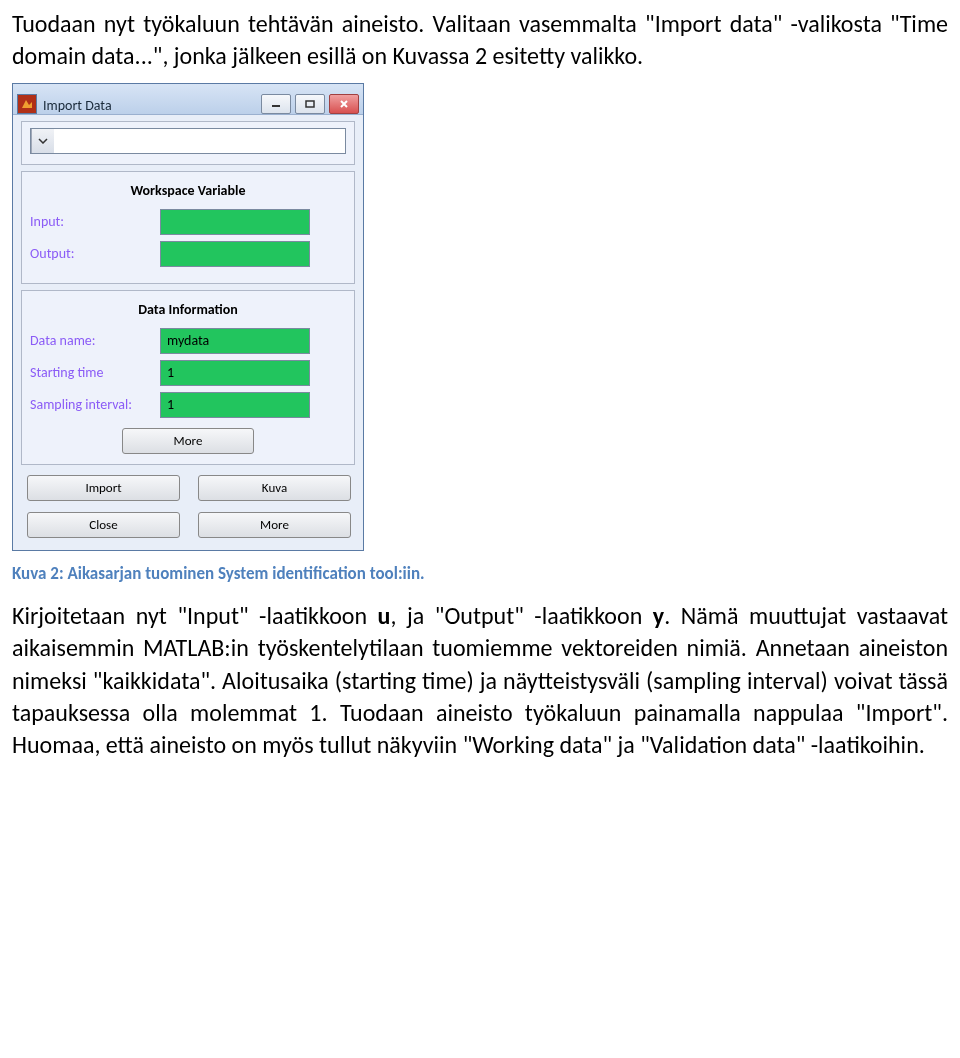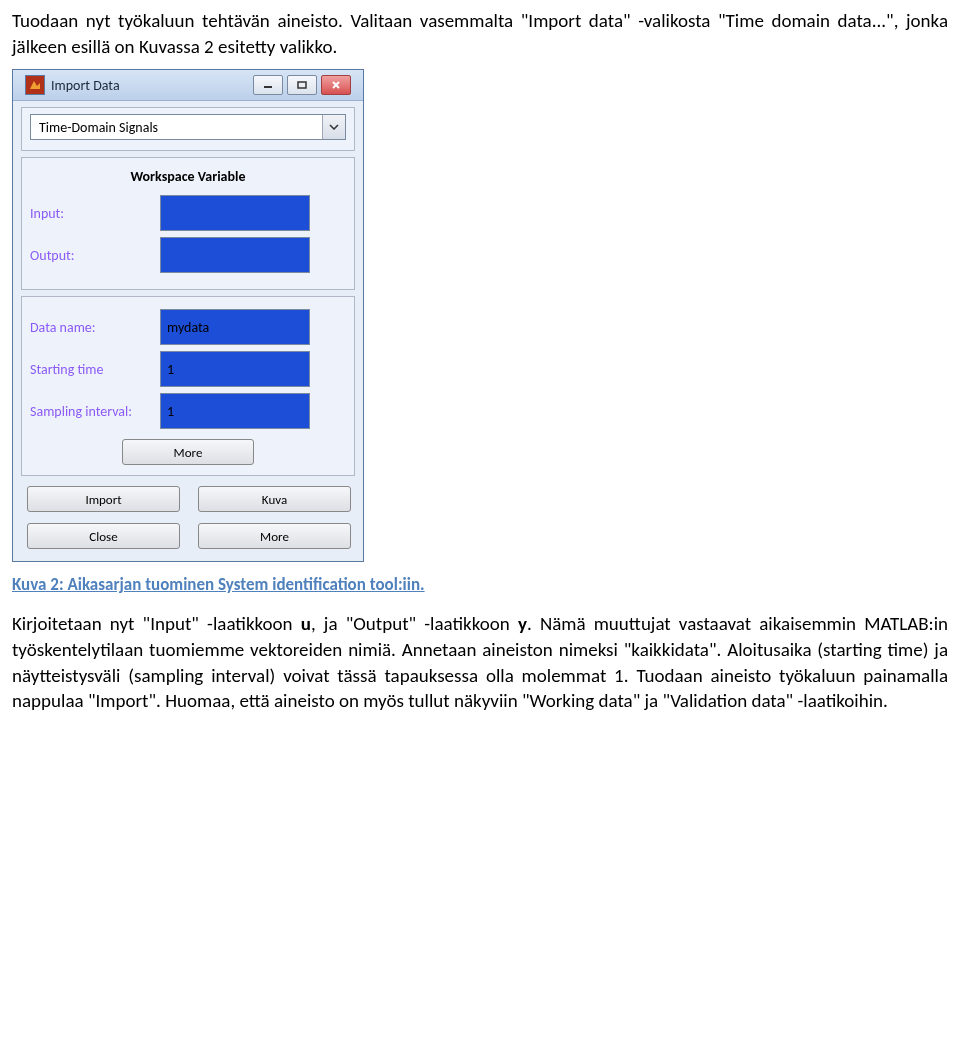--- a/index.html
+++ b/index.html
@@ -7,47 +7,46 @@
     padding: 0;
     background: #fff;
     font-family: Calibri, Arial, sans-serif;
     width: 960px;
     color: #000;
   }
   .page {
     padding: 8px 12px 20px 12px;
   }
   .body-text {
-    font-size: 19px;
+    font-size: 24px;
     line-height: 1.35;
     text-align: justify;
     margin: 0 0 10px 0;
   }
   .caption {
     color: #4f81bd;
     font-size: 17px;
     font-weight: bold;
     margin: 12px 0 16px 0;
-    text-decoration: underline;
   }
   
   .dialog {
     width: 350px;
     border: 1px solid #5a7aa4;
     background: #e8eef8;
     margin: 6px 0 0 0;
     padding-bottom: 8px;
   }
   .titlebar {
     background: linear-gradient(#d7e4f5, #bcd0ea);
     border-bottom: 1px solid #9ab0cf;
     height: 30px;
     display: flex;
-    align-items: center;
-    padding: 0 12px;
+    align-items: flex-end;
+    padding: 0 4px;
   }
   .app-icon {
     width: 18px;
     height: 18px;
     background: #b03018;
     display: flex;
     align-items: center;
     justify-content: center;
     margin-right: 6px;
     border: 1px solid #5a7aa4;
@@ -114,22 +113,22 @@
     margin: 6px 0;
   }
   .form-label {
     width: 130px;
     font-size: 14px;
     color: #8b5cf6;
   }
   .text-input {
     flex: 1;
     border: 1px solid #7a8aa0;
-    background: #1d4ed8;
-    height: 36px;
+    background: #22c55e;
+    height: 26px;
     padding: 0 6px;
     font-size: 14px;
     font-family: inherit;
     box-sizing: border-box;
     max-width: 150px;
   }
   .btn {
     height: 24px;
     border: 1px solid #888;
     border-radius: 3px;
@@ -185,21 +184,20 @@
         <div class="win-btn close">
           <svg viewBox="0 0 12 10">
               <path d="M3 2 L9 8 M9 2 L3 8" stroke="#fff" stroke-width="2"></path>
             </svg>
         </div>
       </div>
     </div>
 
     <div class="panel">
       <div class="dropdown">
-        <span class="dropdown-text">Time-Domain Signals</span>
         <div class="dropdown-arrow">
           <svg viewBox="0 0 10 6" width="10" height="6">
               <path d="M1 1 L5 5 L9 1" fill="none" stroke="#333" stroke-width="1.5"></path>
             </svg>
         </div>
       </div>
     </div>
 
     <div class="panel">
       <div class="panel-title">Workspace Variable</div>
@@ -207,20 +205,21 @@
         <span class="form-label">Input:</span>
         <input class="text-input" value="" style="">
       </div>
       <div class="form-row">
         <span class="form-label">Output:</span>
         <input class="text-input" value="" style="">
       </div>
     </div>
 
     <div class="panel">
+      <div class="panel-title">Data Information</div>
       <div class="form-row">
         <span class="form-label">Data name:</span>
         <input class="text-input" value="mydata" style="">
       </div>
       <div class="form-row">
         <span class="form-label">Starting time</span>
         <input class="text-input" value="1" style="">
       </div>
       <div class="form-row">
         <span class="form-label">Sampling interval:</span>

